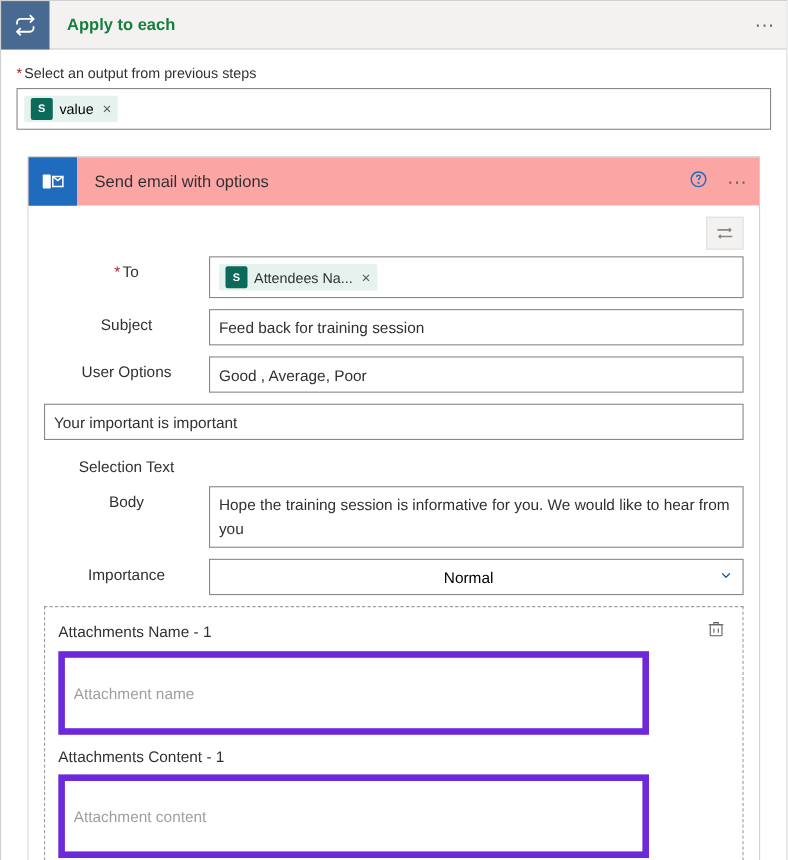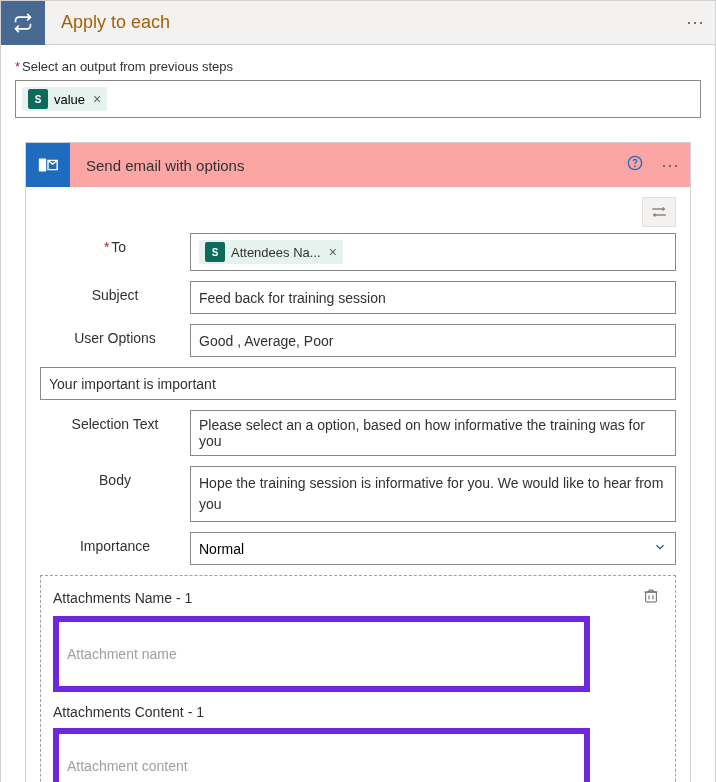--- a/index.html
+++ b/index.html
@@ -1,21 +1,21 @@
 <!DOCTYPE html>
 <html><head>
 <meta charset="utf-8">
 <style>
 * { box-sizing: border-box; margin: 0; padding: 0; font-family: "Segoe UI", Arial, sans-serif; }
 body { background: #fff; width: 716px; }
 
 .outer-card { border: 1px solid #d0d0d0; }
 .outer-header { display: flex; align-items: center; background: #f3f2f1; border-bottom: 1px solid #d0d0d0; height: 44px; }
 .outer-header .icon-box { width: 44px; height: 44px; background: #486991; display: flex; align-items: center; justify-content: center; }
-.outer-header .title { flex: 1; padding: 0 16px; font-size: 18px; color: #a16207; }
+.outer-header .title { flex: 1; padding: 0 16px; font-size: 15px; color: #15803d; font-weight: bold; }
 .ellipsis-btn { width: 40px; text-align: center; font-size: 18px; color: #605e5c; cursor: pointer; }
 
 .outer-body { padding: 14px 14px 0 14px; }
 .label-req { font-size: 13px; color: #323130; margin-bottom: 6px; }
 .label-req .star { color: #a4262c; margin-right: 2px; }
 .token-input { border: 1px solid #8a8886; padding: 6px; display: flex; align-items: center; min-height: 34px; }
 .token { display: inline-flex; align-items: center; background: #e6f2ed; border-radius: 2px; padding: 2px 6px; font-size: 13px; }
 .token-icon { width: 20px; height: 20px; background: #0b6a5a; border-radius: 2px; margin-right: 6px; display: flex; align-items: center; justify-content: center; color: #fff; font-size: 10px; font-weight: bold; }
 .token .close { margin-left: 8px; font-size: 14px; color: #605e5c; cursor: pointer; }
 
@@ -28,21 +28,21 @@
 .inner-body { padding: 10px 14px 14px 14px; background: #fff; }
 
 .swap-row { display: flex; justify-content: flex-end; margin-bottom: 6px; }
 .swap-btn { width: 34px; height: 30px; background: #f3f2f1; border: 1px solid #e1dfdd; display: flex; align-items: center; justify-content: center; cursor: pointer; }
 
 .form-row { display: flex; align-items: flex-start; margin-bottom: 10px; }
 .form-label { width: 150px; font-size: 14px; color: #323130; padding-top: 6px; text-align: center; }
 .form-label .star { color: #a4262c; margin-right: 2px; }
 .form-input { flex: 1; border: 1px solid #8a8886; min-height: 33px; padding: 6px 8px; font-size: 14px; color: #323130; display: flex; align-items: center; flex-wrap: wrap; }
 .form-input.multiline { line-height: 1.5; }
-.select-input { flex: 1; border: 1px solid #8a8886; min-height: 33px; display: flex; align-items: center; padding: 0 8px; font-size: 14px; cursor: pointer; }
+.select-input { flex: 1; border: 1px solid #8a8886; min-height: 33px; display: flex; align-items: center; padding: 0 8px; font-size: 14px; cursor: pointer; text-align: center; }
 .select-input .val { flex: 1; }
 .select-input .chevron { color: #005a9e; }
 
 .attachments { border: 1px dashed #a19f9d; padding: 12px; margin-bottom: 12px; }
 .att-head { display: flex; align-items: center; margin-bottom: 8px; }
 .att-label { flex: 1; font-size: 14px; color: #323130; }
 .del-btn { width: 20px; height: 20px; cursor: pointer; }
 .att-input { border: 6px solid #6d28d9; min-height: 33px; padding: 24px 8px; width: 88%; font-size: 14px; color: #a19f9d; margin-bottom: 12px; }
 .add-btn { border: 1px solid #8a8886; background: #fff; padding: 6px 12px; font-size: 14px; cursor: pointer; display: inline-flex; align-items: center; }
 .add-btn .plus { margin-right: 8px; font-size: 16px; }
@@ -127,21 +127,20 @@
           <div class="form-label">User Options</div>
           <div class="form-input">Good , Average, Poor</div>
         </div>
 
         <div class="form-row">
           <div class="form-input">Your important is important</div>
         </div>
 
         <div class="form-row">
           <div class="form-label">Selection Text</div>
-          <div class="form-input">Please select an a option, based on how informative the training was for you</div>
         </div>
 
         <div class="form-row">
           <div class="form-label">Body</div>
           <div class="form-input multiline">Hope the training session is informative for you. We would like to hear from you</div>
         </div>
 
         <div class="form-row">
           <div class="form-label">Importance</div>
           <div class="select-input">

